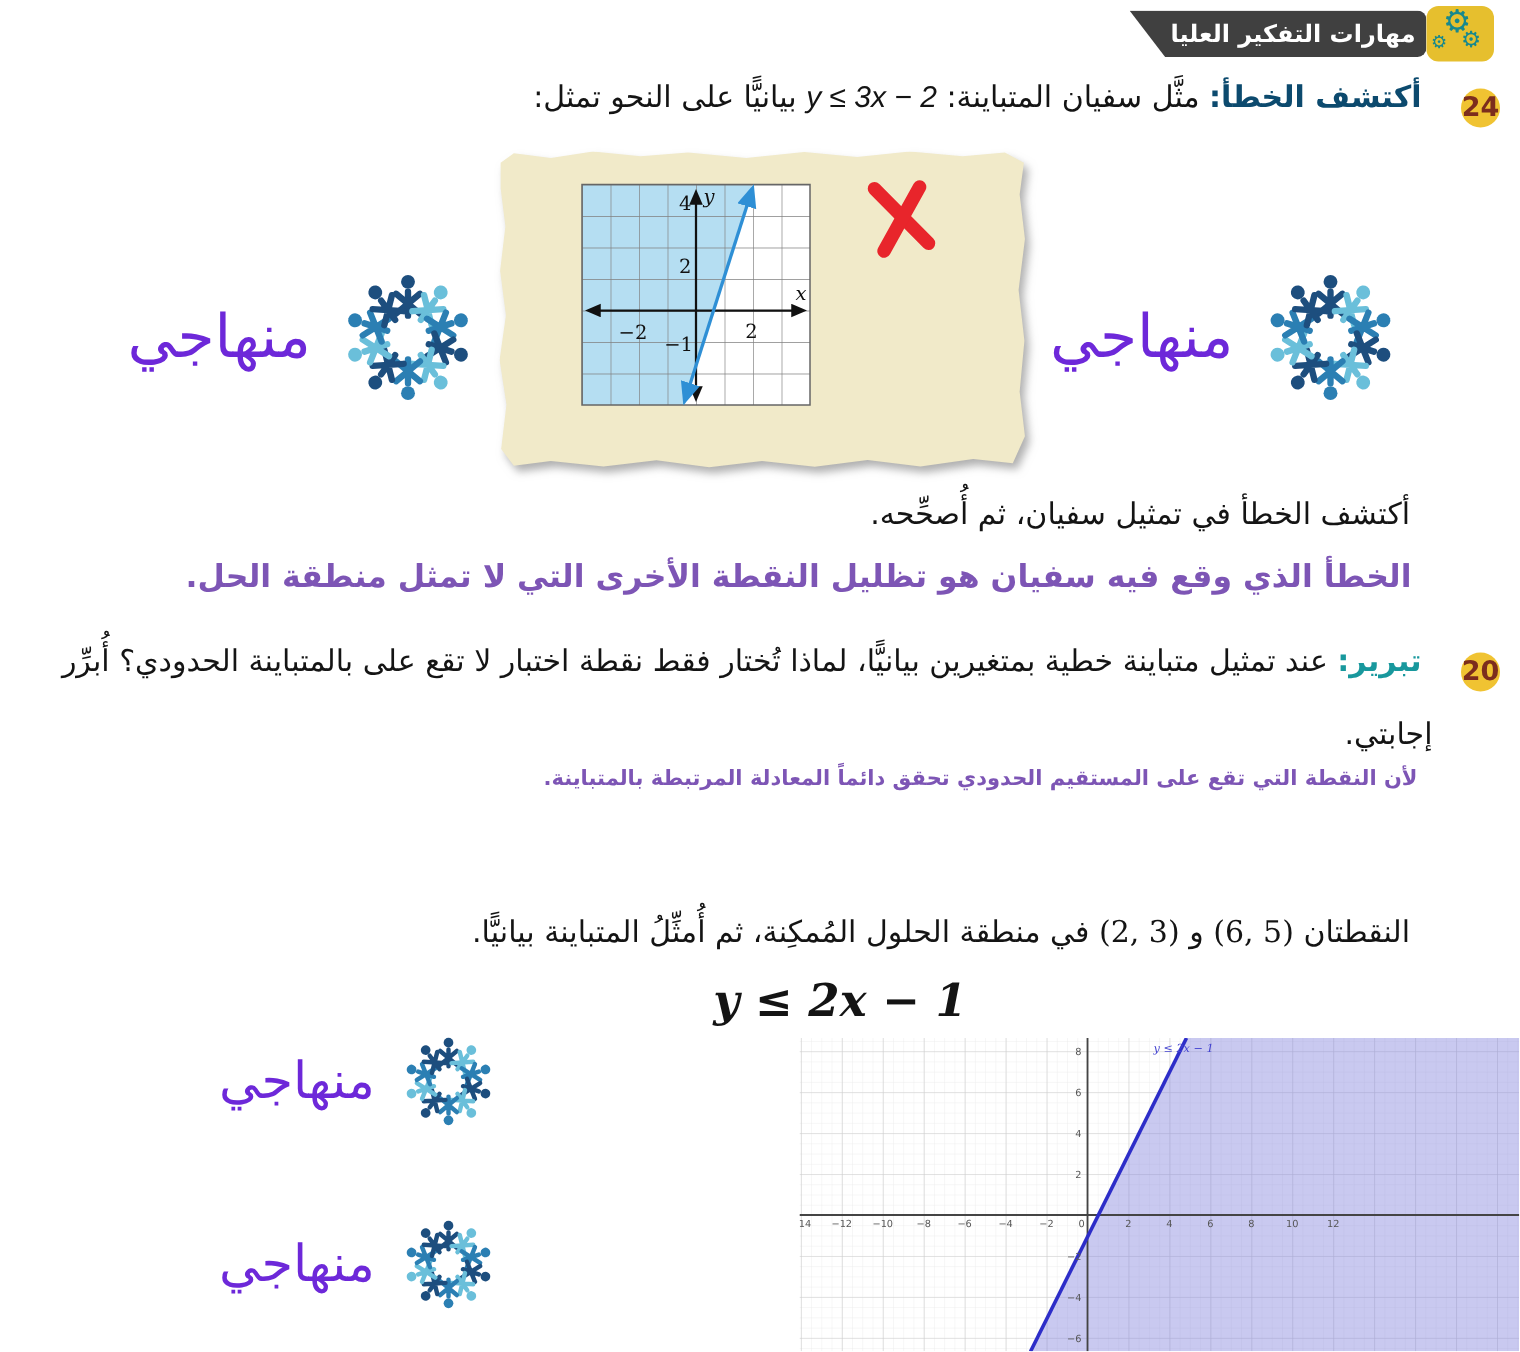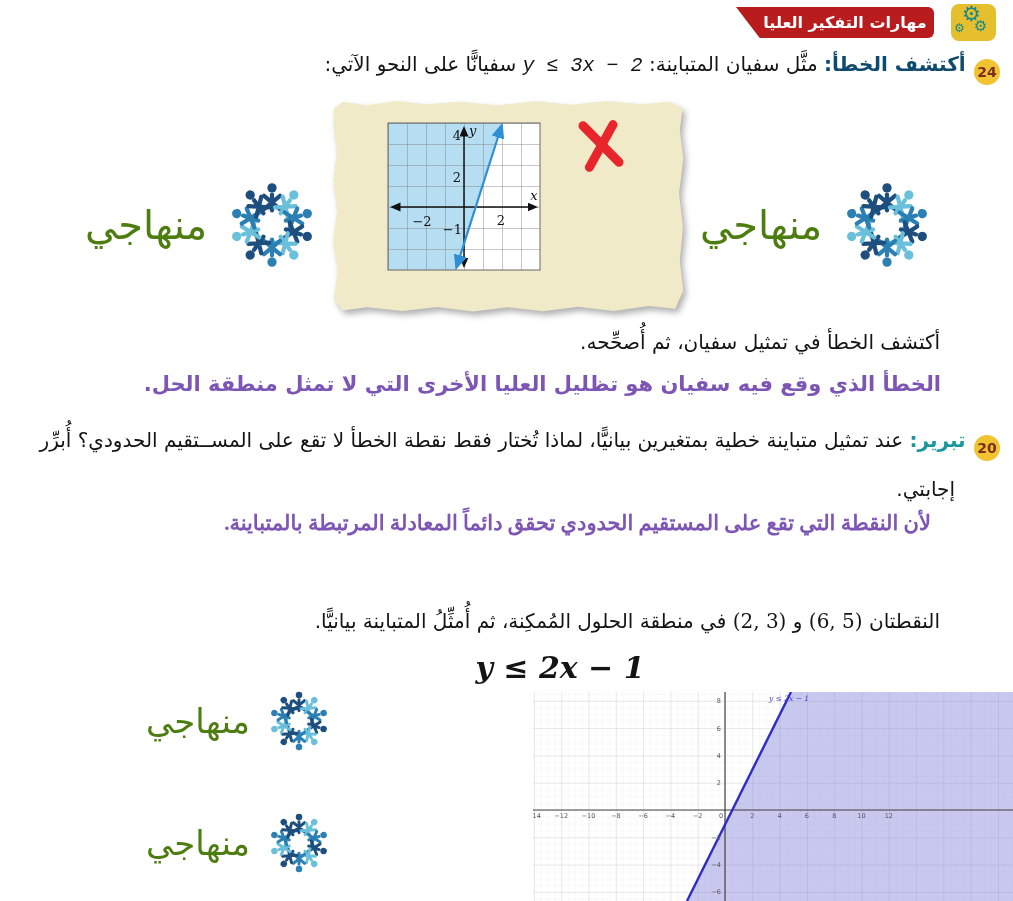--- a/index.html
+++ b/index.html
@@ -1,53 +1,53 @@
 <!DOCTYPE html>
 <html lang="ar"><head>
 <meta charset="utf-8">
 <style>
   html,body{margin:0;padding:0;background:#fff;}
   .page{position:relative;width:1013px;height:901px;background:#ffffff;overflow:hidden;
         font-family:"DejaVu Sans",sans-serif;color:#141414;}
 
   
-  .banner{position:absolute;left:736px;top:7px;width:198px;height:31px;background:#b91c1c;
+  .banner{position:absolute;left:753px;top:7px;width:198px;height:31px;background:#404040;
           clip-path:polygon(0 0,100% 0,100% 100%,12% 100%);border-radius:0 6px 6px 0;
           display:flex;align-items:center;justify-content:center;}
   .banner span{color:#ffffff;font-weight:bold;font-size:16px;padding-left:20px;direction:rtl;}
   .gearbadge{position:absolute;left:951px;top:4px;width:45px;height:37px;background:#e6bf2e;border-radius:8px;}
   .gear{position:absolute;color:#17888d;line-height:1;}
   .gear.g1{left:11px;top:0px;font-size:21px;}
   .gear.g2{left:3px;top:18px;font-size:12px;}
   .gear.g3{left:23px;top:15px;font-size:15px;}
 
   
   .line{position:absolute;direction:rtl;text-align:right;white-space:nowrap;font-size:20px;}
   .qnum{display:inline-flex;align-items:center;justify-content:center;width:26px;height:26px;border-radius:50%;
-        background:#f0c332;color:#7c2d1d;font-weight:bold;font-size:14px;margin-left:2px;vertical-align:-6px;}
+        background:#f0c332;color:#7c2d1d;font-weight:bold;font-size:18px;margin-left:20px;vertical-align:-6px;}
   .qlabel{font-weight:bold;}
   .red{color:#0c4a6e;}
   .teal{color:#18989d;margin-top:44px;}
   .purple{color:#7d55b5;font-weight:bold;}
-  .math{direction:ltr;unicode-bidi:isolate;font-family:Liberation Mono, monospace;font-style:italic;}
+  .math{direction:ltr;unicode-bidi:isolate;font-family:Liberation Sans, sans-serif;font-style:italic;}
   .pt{direction:ltr;unicode-bidi:isolate;font-family:"DejaVu Serif",serif;}
 
   
   .paper-wrap{position:absolute;left:332px;top:100px;width:352px;height:212px;
               filter:drop-shadow(3px 4px 3px rgba(110,110,110,.55));}
   .paper{position:relative;width:100%;height:100%;background:#f1eac9;
          clip-path:polygon(0.5% 4%,3% 1%,10% 2.5%,18% 0.5%,27% 2%,36% 0.8%,47% 2.5%,58% 0.6%,68% 2.2%,78% 0.5%,88% 2%,96% 0.8%,99.6% 4%,98.8% 14%,99.8% 28%,98.6% 44%,99.7% 60%,98.8% 76%,99.8% 90%,97.5% 98.5%,90% 97.2%,80% 99.5%,70% 97.5%,60% 99.6%,50% 97.8%,40% 99.8%,30% 97.6%,20% 99.5%,10% 97.8%,3% 99.3%,0.6% 94%,1.6% 80%,0.3% 66%,1.5% 52%,0.4% 38%,1.4% 24%,0.5% 12%);}
   .graph1{position:absolute;left:52px;top:21px;}
   .g1txt{font-family:"DejaVu Serif",serif;font-size:13px;fill:#111;}
   .it{font-style:italic;}
   .redx{position:absolute;left:243px;top:16px;}
 
   
   .wm{position:absolute;display:flex;align-items:center;gap:12px;}
-  .wm-text{color:#4d7c0f;font-size:40px;direction:rtl;}
+  .wm-text{color:#6d28d9;font-size:40px;direction:rtl;}
   .wm1{left:85px;top:172px;}   .wm1 .wm-logo{width:106px;height:106px;}
   .wm2{left:700px;top:172px;}  .wm2 .wm-logo{width:106px;height:106px;}
   .wm3{left:146px;top:684px;}  .wm3 .wm-logo{width:74px;height:74px;}  .wm3 .wm-text{font-size:34px;}
   .wm4{left:146px;top:806px;}  .wm4 .wm-logo{width:74px;height:74px;}  .wm4 .wm-text{font-size:34px;}
 
   
   .equation{position:absolute;left:440px;top:650px;width:240px;text-align:center;direction:ltr;
             font-family:"DejaVu Serif",serif;font-style:italic;font-size:30px;font-weight:600;}
   .graph2{position:absolute;left:533px;top:692px;}
   .g2label{font-size:7.5px;font-style:italic;fill:#4343d0;font-family:"DejaVu Serif",serif;}
@@ -65,21 +65,21 @@
     <span class="gear g1">⚙</span>
     <span class="gear g2">⚙</span>
     <span class="gear g3">⚙</span>
   </div>
 
   <div class="line" style="top:52px;right:13px;">
     <span class="qnum">24</span>
     <span class="qlabel red">أكتشف الخطأ:</span>
     <span>مثَّل سفيان المتباينة:</span>
     <span class="math">y ≤ 3x − 2</span>
-    <span>سفيانًّا على النحو الآتي:</span>
+    <span>بيانيًّا على النحو تمثل:</span>
   </div>
 
   <div class="paper-wrap">
     <div class="paper">
       <svg class="graph1" width="160" height="150" viewBox="0 0 160 150">
         <defs>
           <marker id="mb" markerWidth="8" markerHeight="8" refX="5" refY="3" orient="auto-start-reverse">
             <path d="M0,0 L7,3 L0,6 Z" fill="#111"></path>
           </marker>
           <marker id="ml" markerWidth="8" markerHeight="8" refX="5" refY="3" orient="auto-start-reverse">
@@ -200,32 +200,32 @@
           <circle cy="-28" r="3.5" fill="#1d4e7e"></circle>
           <path d="M0,-23 V-11 M-6,-22 L6,-12 M6,-22 L-6,-12" stroke="#1d4e7e" stroke-width="3.2" stroke-linecap="round" fill="none"></path>
         </g>
       </svg>
   </div>
 
   <div class="line" style="top:330px;right:73px;">
     <span>أكتشف الخطأ في تمثيل سفيان، ثم أُصحِّحه.</span>
   </div>
   <div class="line purple" style="top:372px;right:72px;font-size:21px;">
-    <span>الخطأ الذي وقع فيه سفيان هو تظليل العليا الأخرى التي لا تمثل منطقة الحل.</span>
+    <span>الخطأ الذي وقع فيه سفيان هو تظليل النقطة الأخرى التي لا تمثل منطقة الحل.</span>
   </div>
 
   <div class="line" style="top:428px;right:13px;">
     <span class="qnum">20</span>
     <span class="qlabel teal">تبرير:</span>
-    <span>عند تمثيل متباينة خطية بمتغيرين بيانيًّا، لماذا تُختار فقط نقطة الخطأ لا تقع على المســتقيم الحدودي؟ أُبرِّر</span>
+    <span>عند تمثيل متباينة خطية بمتغيرين بيانيًّا، لماذا تُختار فقط نقطة اختبار لا تقع على بالمتباينة الحدودي؟ أُبرِّر</span>
   </div>
   <div class="line" style="top:477px;right:58px;">
     <span>إجابتي.</span>
   </div>
-  <div class="line purple" style="top:511px;right:82px;font-size:21px;font-family:Liberation Serif, serif;">
+  <div class="line purple" style="top:511px;right:68px;font-size:14px;">
     <span>لأن النقطة التي تقع على المستقيم الحدودي تحقق دائماً المعادلة المرتبطة بالمتباينة.</span>
   </div>
 
   <div class="line" style="top:609px;right:73px;text-align:right;">
     <span>النقطتان</span>
     <span class="pt">(6, 5)</span>
     <span>و</span>
     <span class="pt">(2, 3)</span>
     <span>في منطقة الحلول المُمكِنة، ثم أُمثِّلُ المتباينة بيانيًّا.</span>
   </div>

